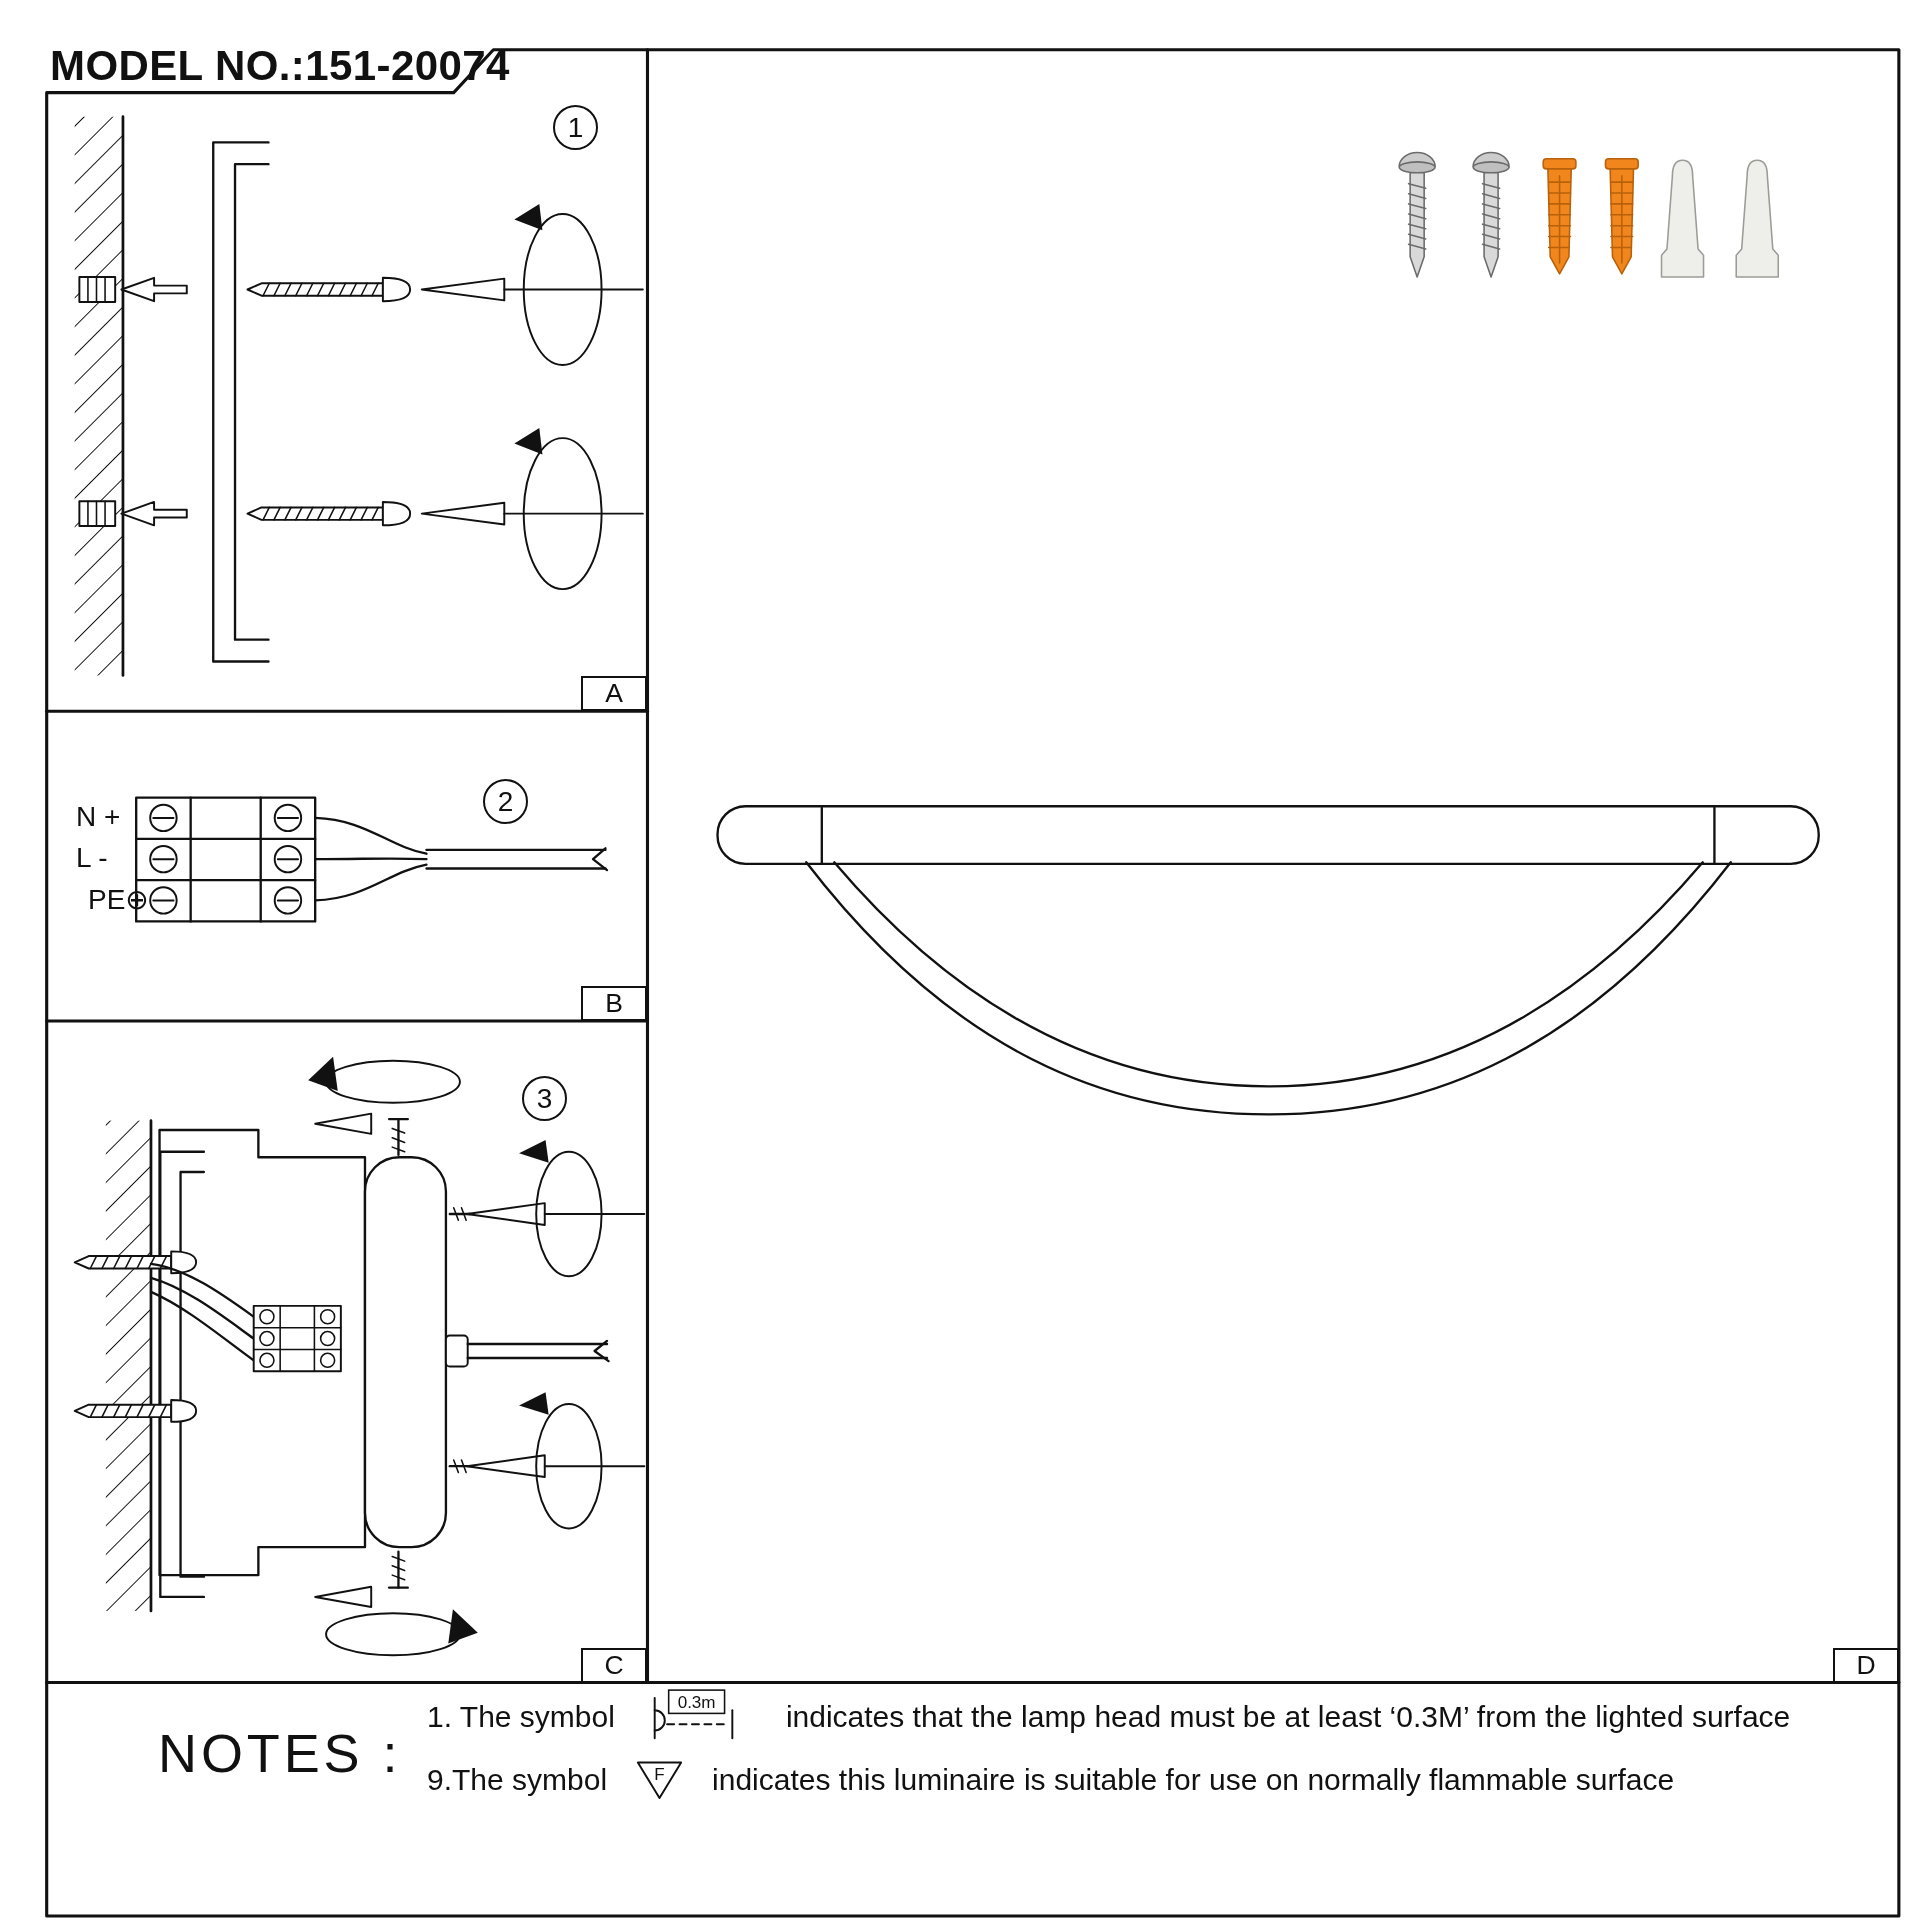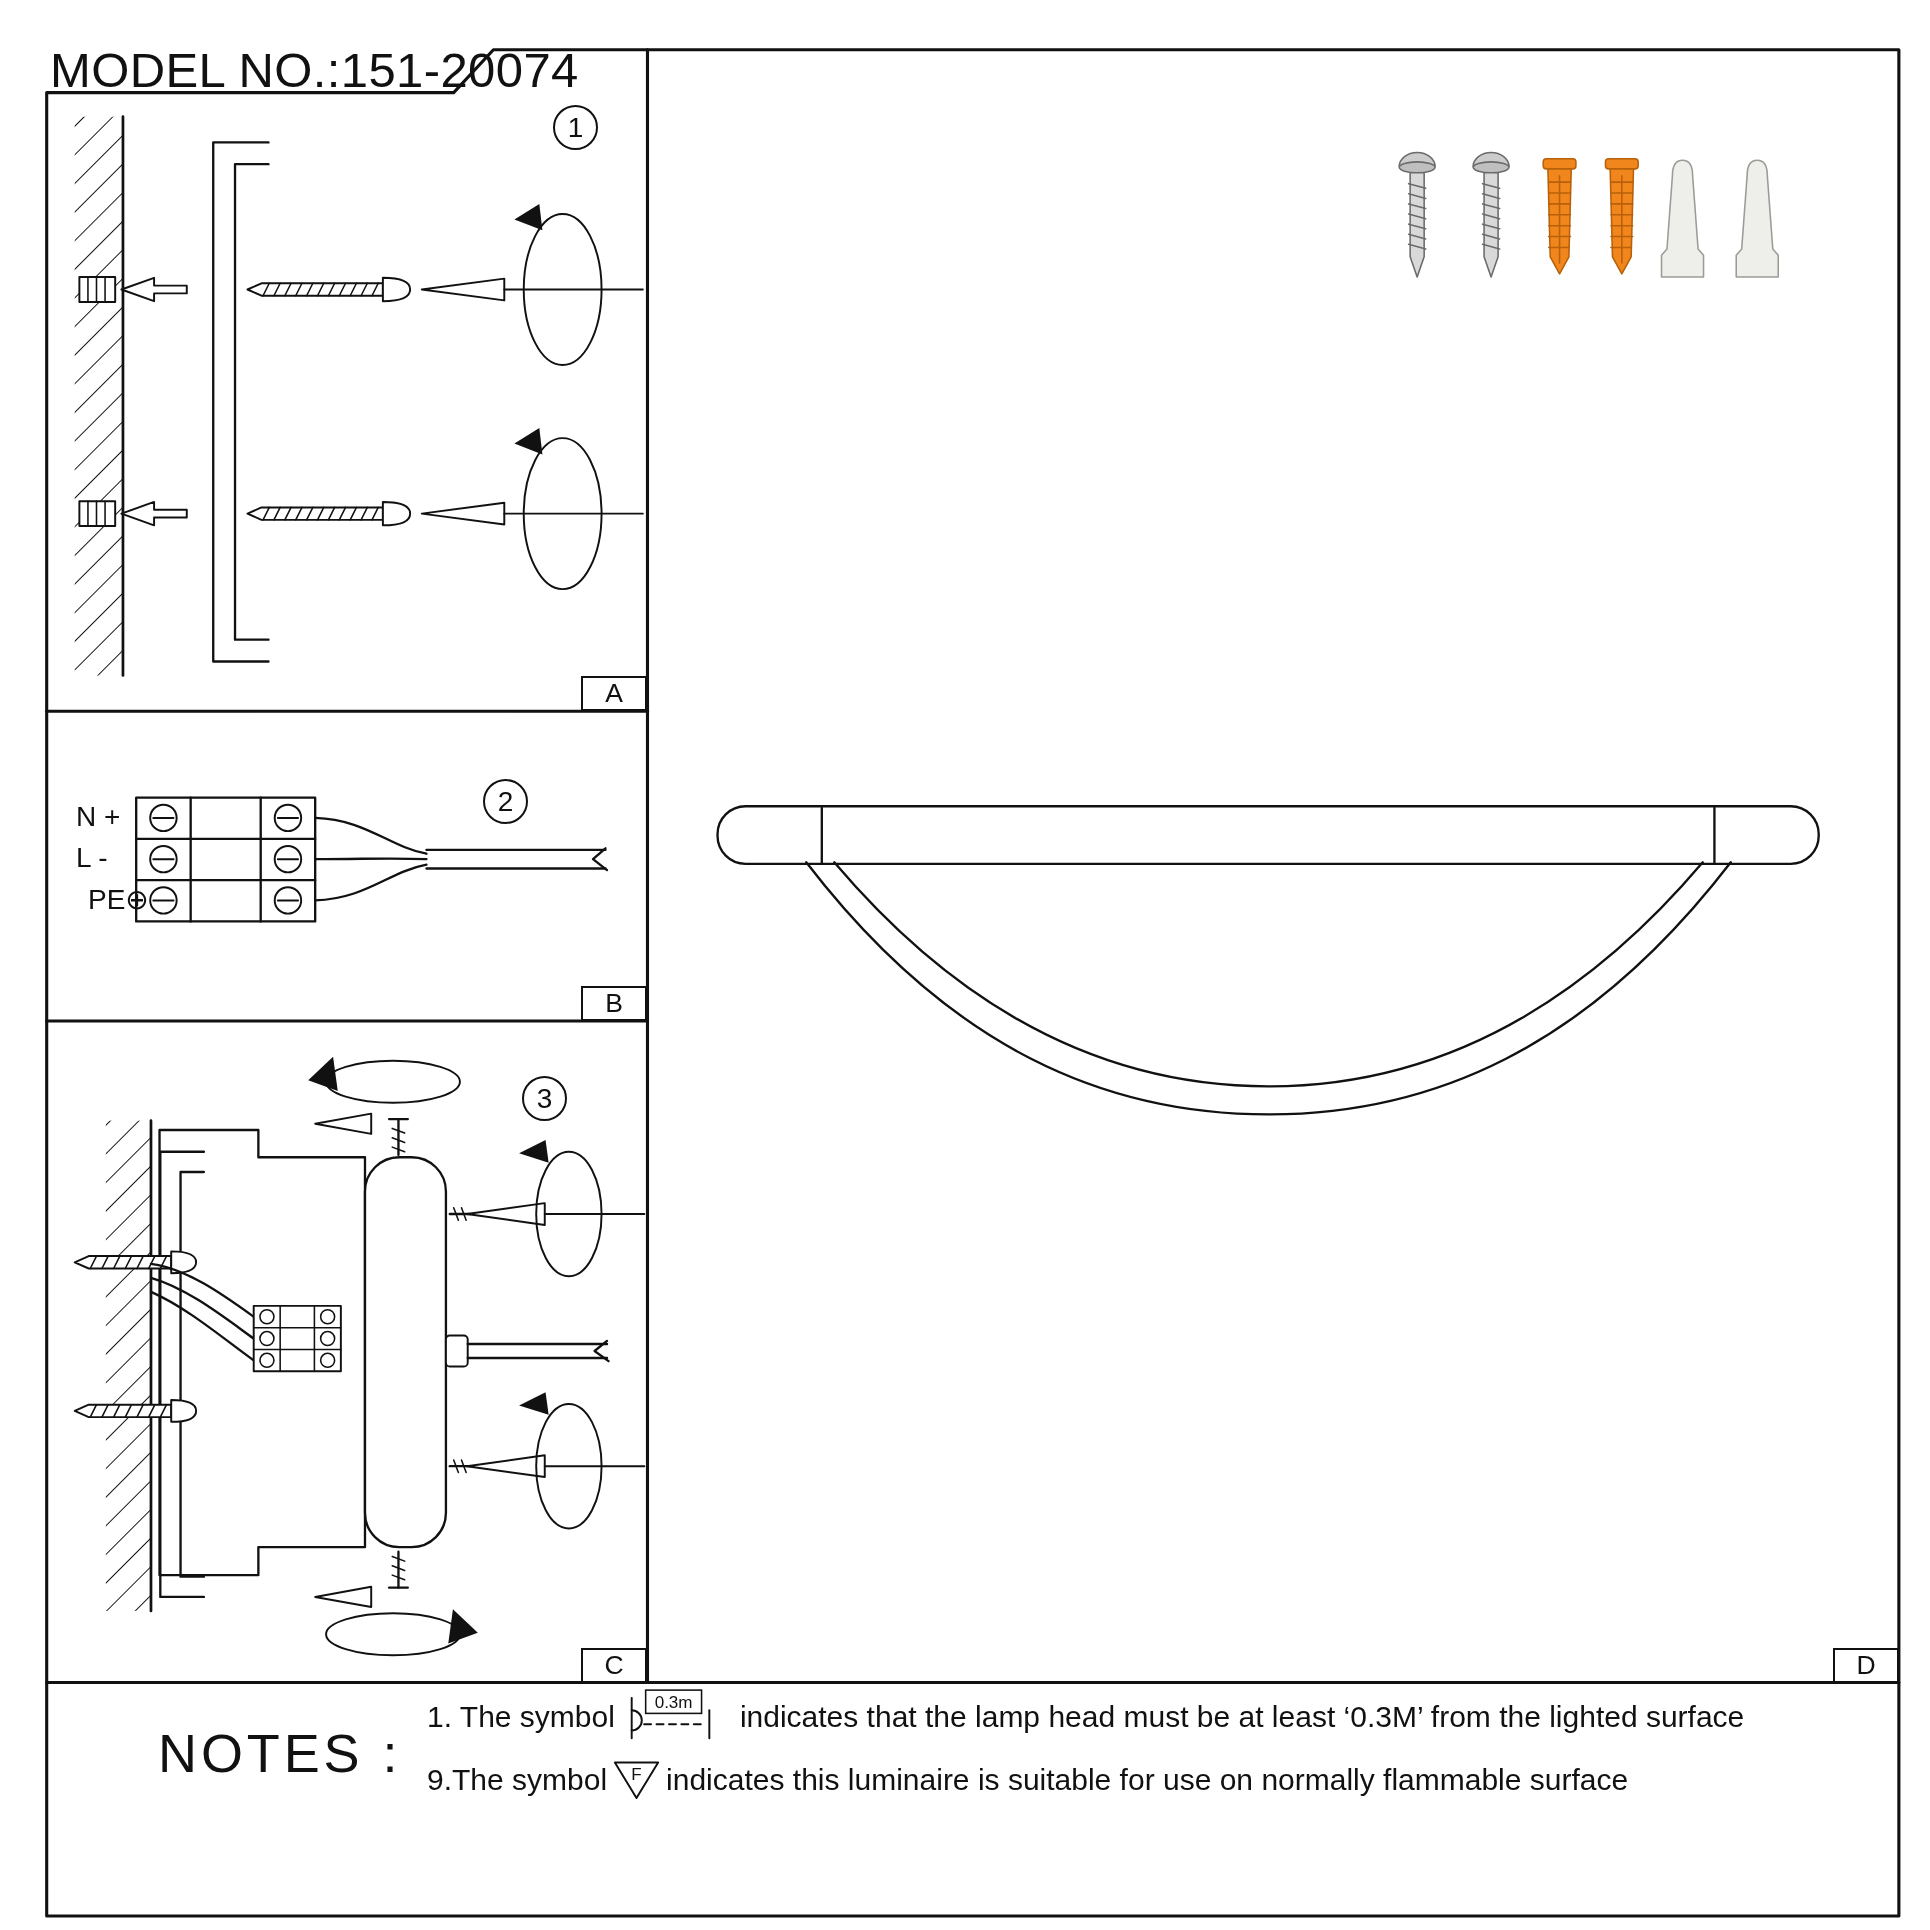--- a/index.html
+++ b/index.html
@@ -1,28 +1,28 @@
 <!DOCTYPE html>
 <html style="font-size:12.5px"><head>
 <meta charset="utf-8">
 <style>
   *{margin:0;padding:0;box-sizing:border-box}
   html,body{background:#ffffff}
   body{font-family:"Liberation Sans",sans-serif;color:#111}
   .sheet{position:relative;width:1930px;height:1930px;background:#fff;overflow:hidden}
   .art{position:absolute;left:0;top:0;width:1930px;height:1930px}
   .abs{position:absolute}
-  .model{font-size:49px;font-weight:400;letter-spacing:0.4px;white-space:nowrap}
+  .model{font-size:42px;font-weight:700;letter-spacing:0.4px;white-space:nowrap}
   .step-circle{width:45px;height:45px;border:2.3px solid #111;border-radius:50%;
     display:flex;align-items:center;justify-content:center;font-size:28px;background:#fff}
   .corner{display:flex;align-items:center;justify-content:center;
     font-size:26.5px;border:2.3px solid #111;background:#fff}
   .tlabel{font-size:28px;white-space:nowrap}
   .notes-title{font-size:54px;letter-spacing:3.9px;white-space:nowrap}
-  .note-row{position:absolute;display:flex;align-items:center;gap:4px;
+  .note-row{position:absolute;display:flex;align-items:center;gap:27px;
     font-size:30px;white-space:nowrap}
   .note-row svg{display:block;flex:0 0 auto}
 </style>
 </head>
 <body>
 
 <div class="sheet">
 
   <svg class="art" viewBox="0 0 2480 2480" fill="none" stroke="#111" stroke-width="3" stroke-linejoin="round" stroke-linecap="round">
     <defs>

